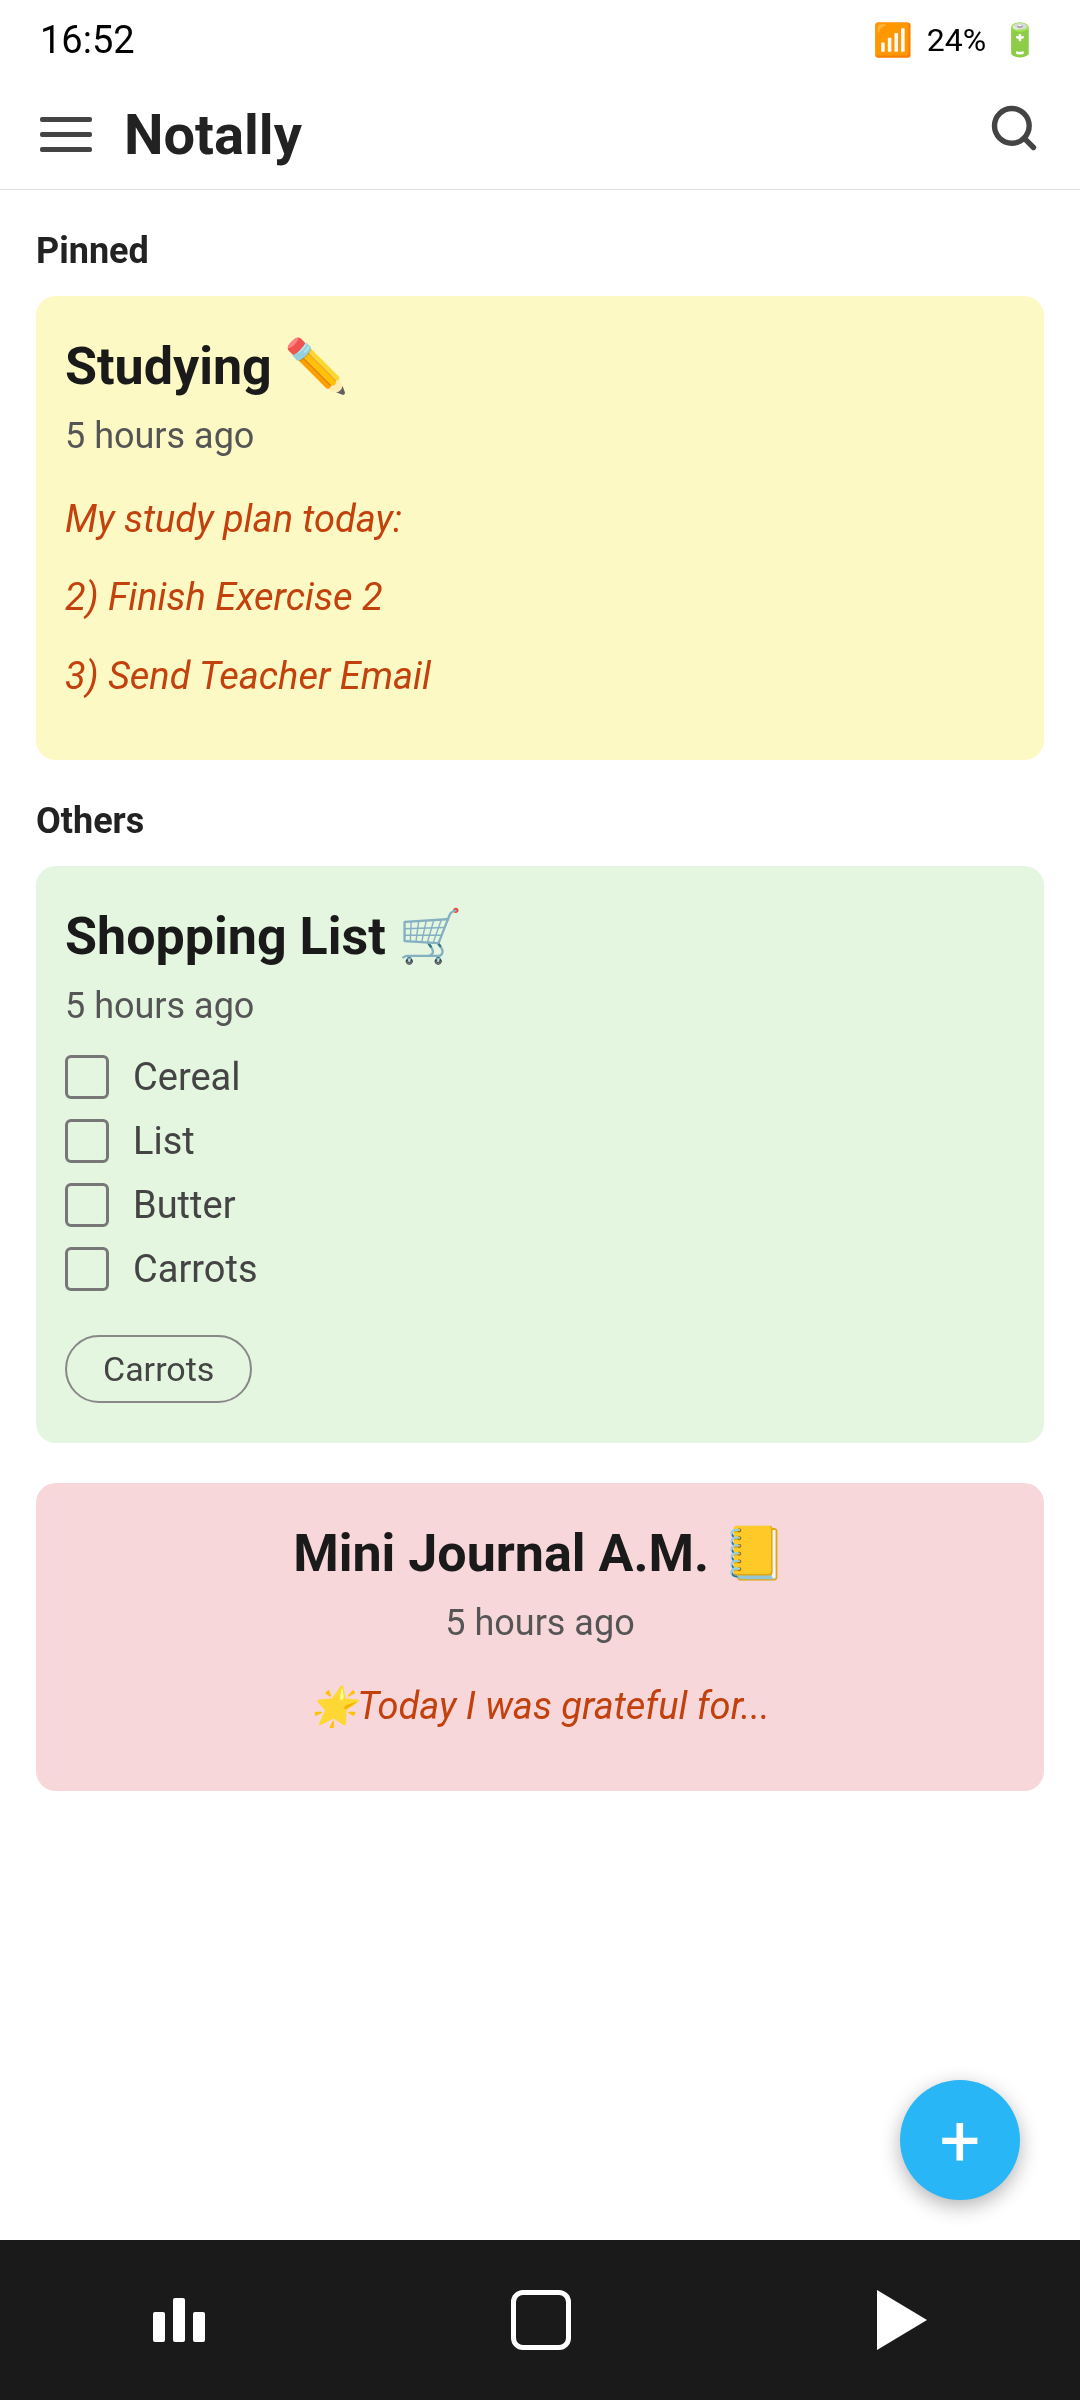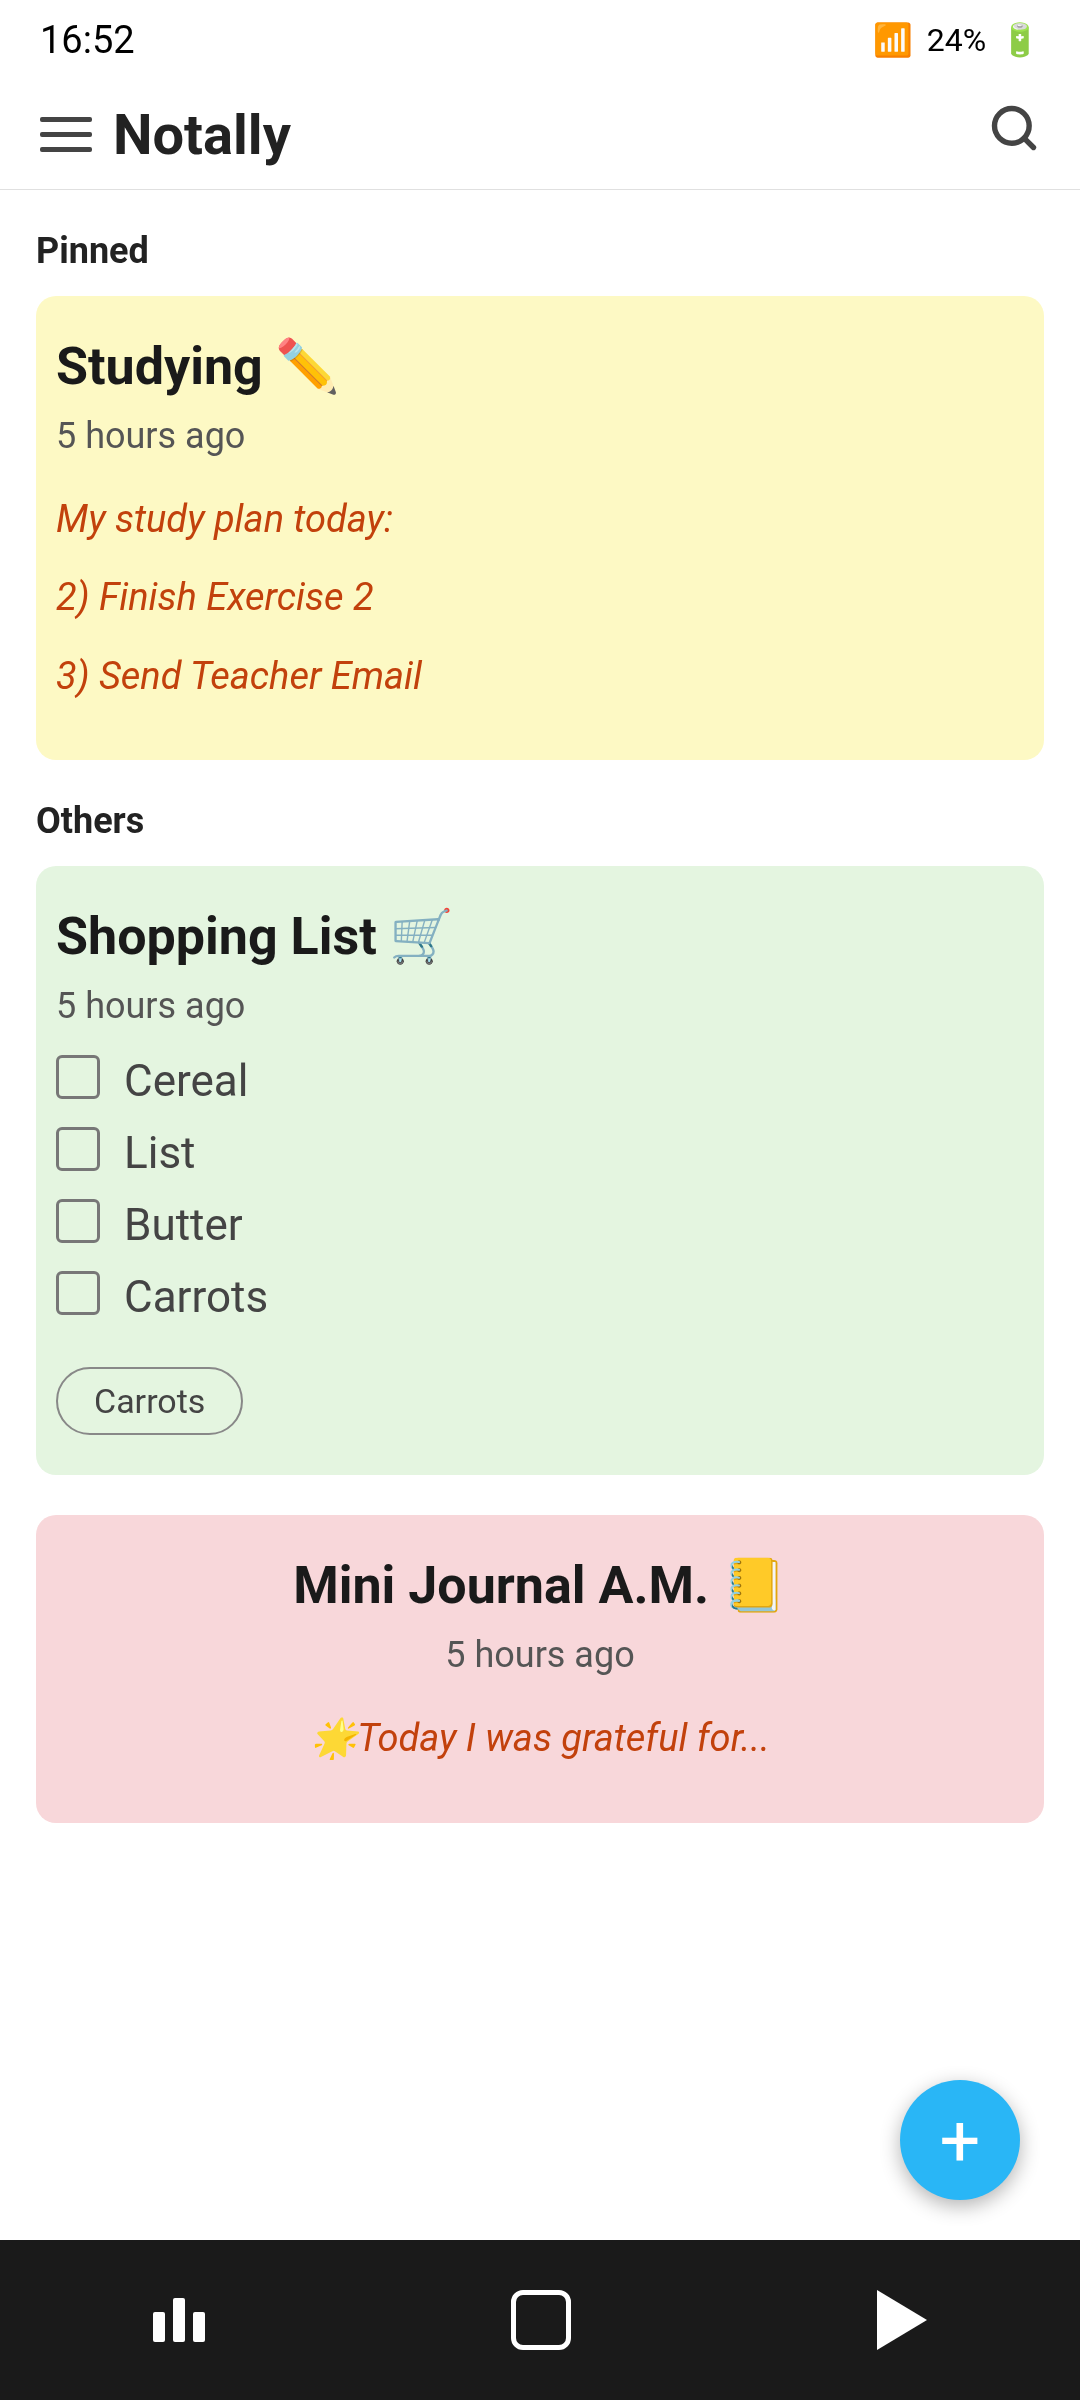--- a/index.html
+++ b/index.html
@@ -51,21 +51,21 @@
       display: flex;
       align-items: center;
       justify-content: space-between;
       padding: 0 40px;
       border-bottom: 1px solid #e0e0e0;
     }
 
     .top-bar-left {
       display: flex;
       align-items: center;
-      gap: 21px;
+      gap: 32px;
     }
 
     .hamburger-icon {
       display: flex;
       flex-direction: column;
       gap: 10px;
       cursor: pointer;
     }
 
     .hamburger-icon span {
@@ -97,21 +97,21 @@
       font-size: 36px;
       font-weight: 700;
       color: #222222;
       margin-bottom: 24px;
       margin-top: 10px;
     }
 
     
     .card {
       border-radius: 20px;
-      padding: 40px 20px;
+      padding: 40px 29px;
       margin-bottom: 40px;
     }
 
     .card-yellow {
       background: #fdf9c4;
     }
 
     .card-green {
       background: #e4f5e0;
     }
@@ -141,24 +141,24 @@
       font-style: italic;
     }
 
     .card-body p {
       margin-bottom: 10px;
     }
 
     
     .checklist-item {
       display: flex;
-      align-items: flex-start;
+      align-items: center;
       gap: 24px;
       margin-bottom: 20px;
-      font-size: 44px;
+      font-size: 38px;
       color: #444444;
     }
 
     .checkbox {
       width: 44px;
       height: 44px;
       border: 3px solid #777777;
       border-radius: 6px;
       background: transparent;
       flex-shrink: 0;

